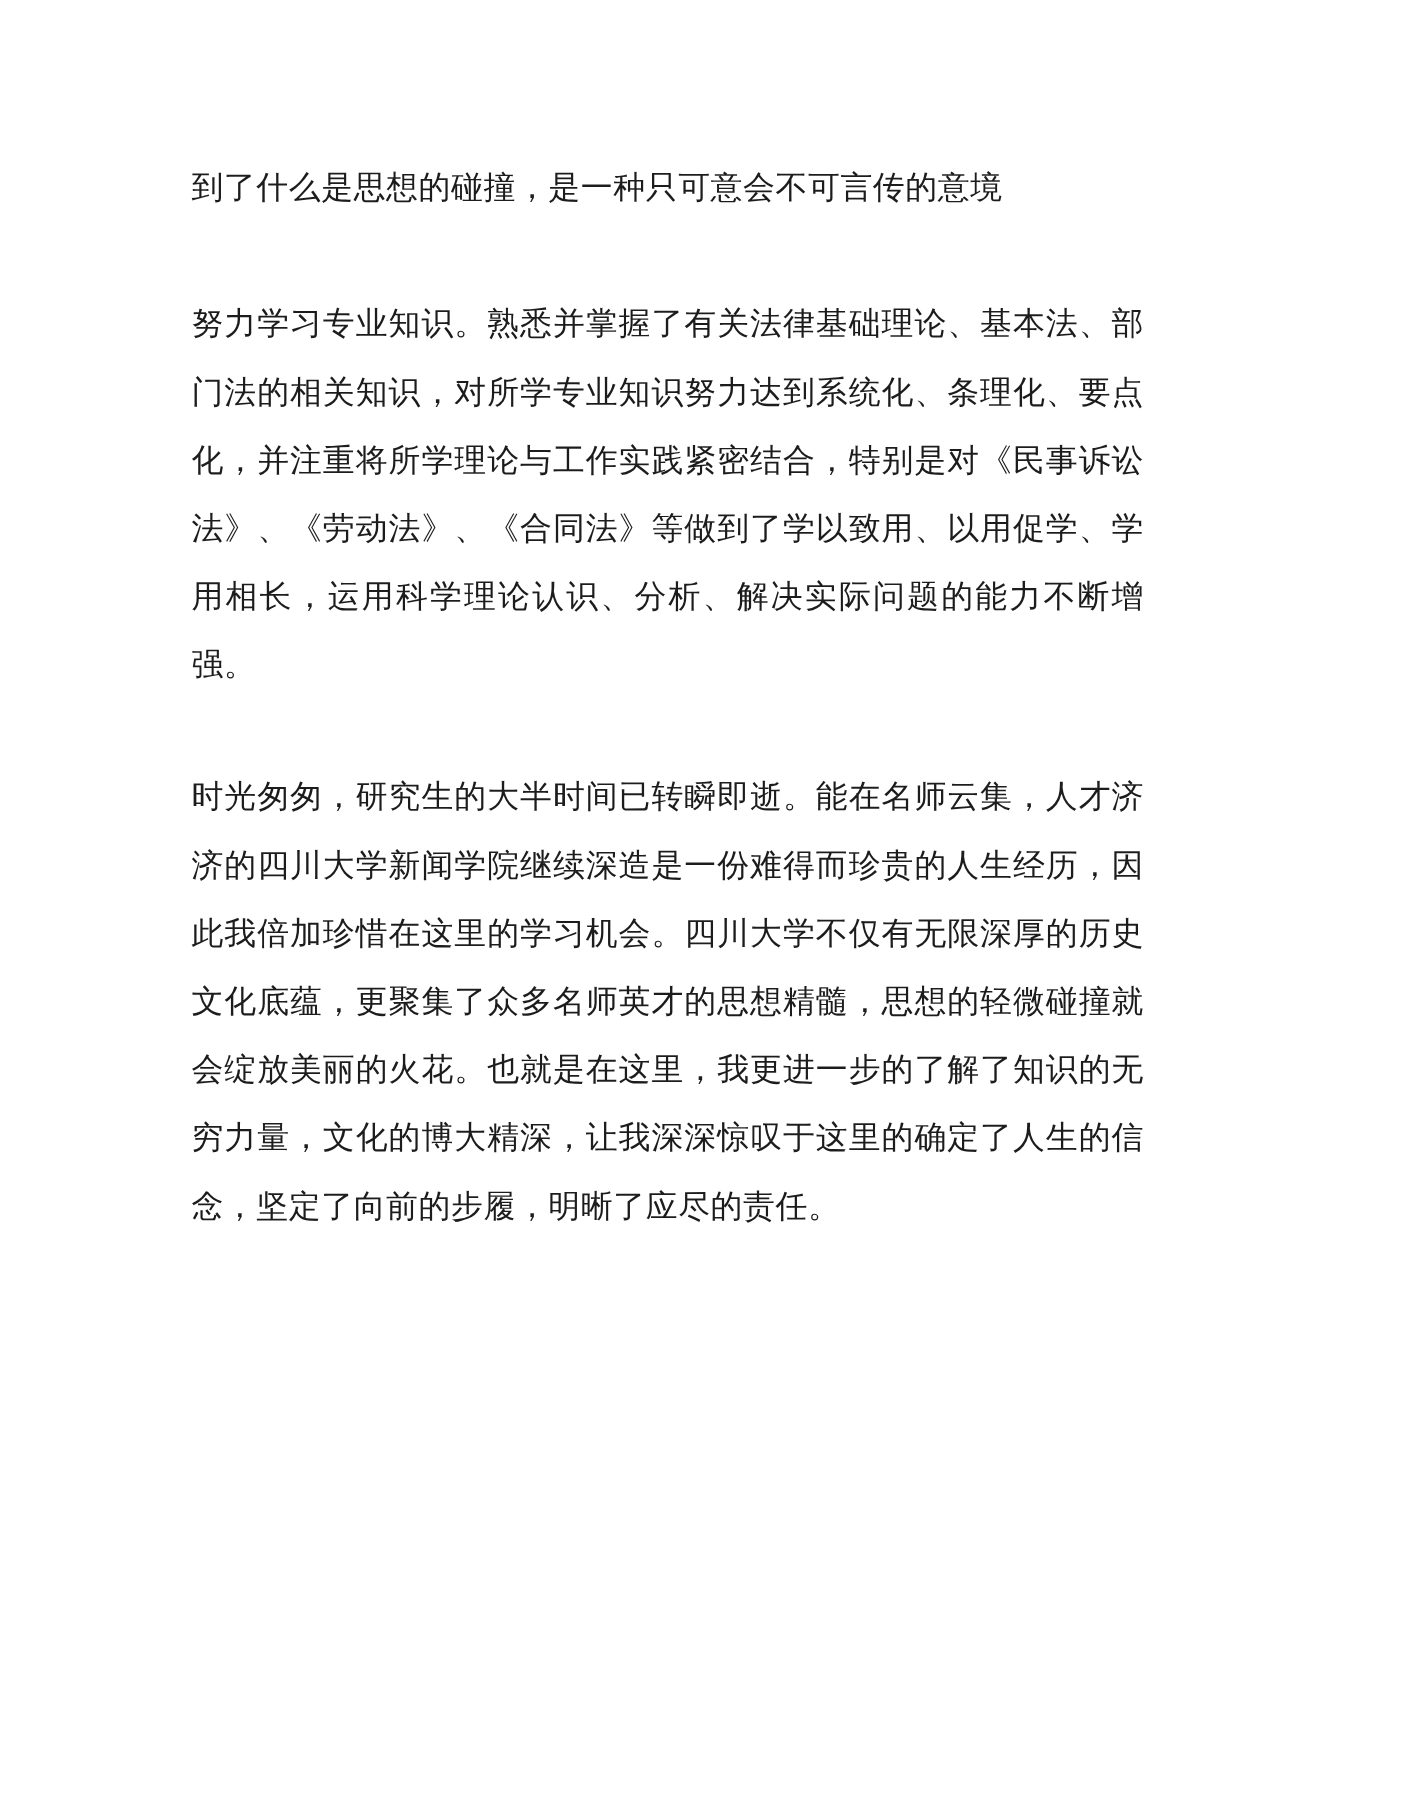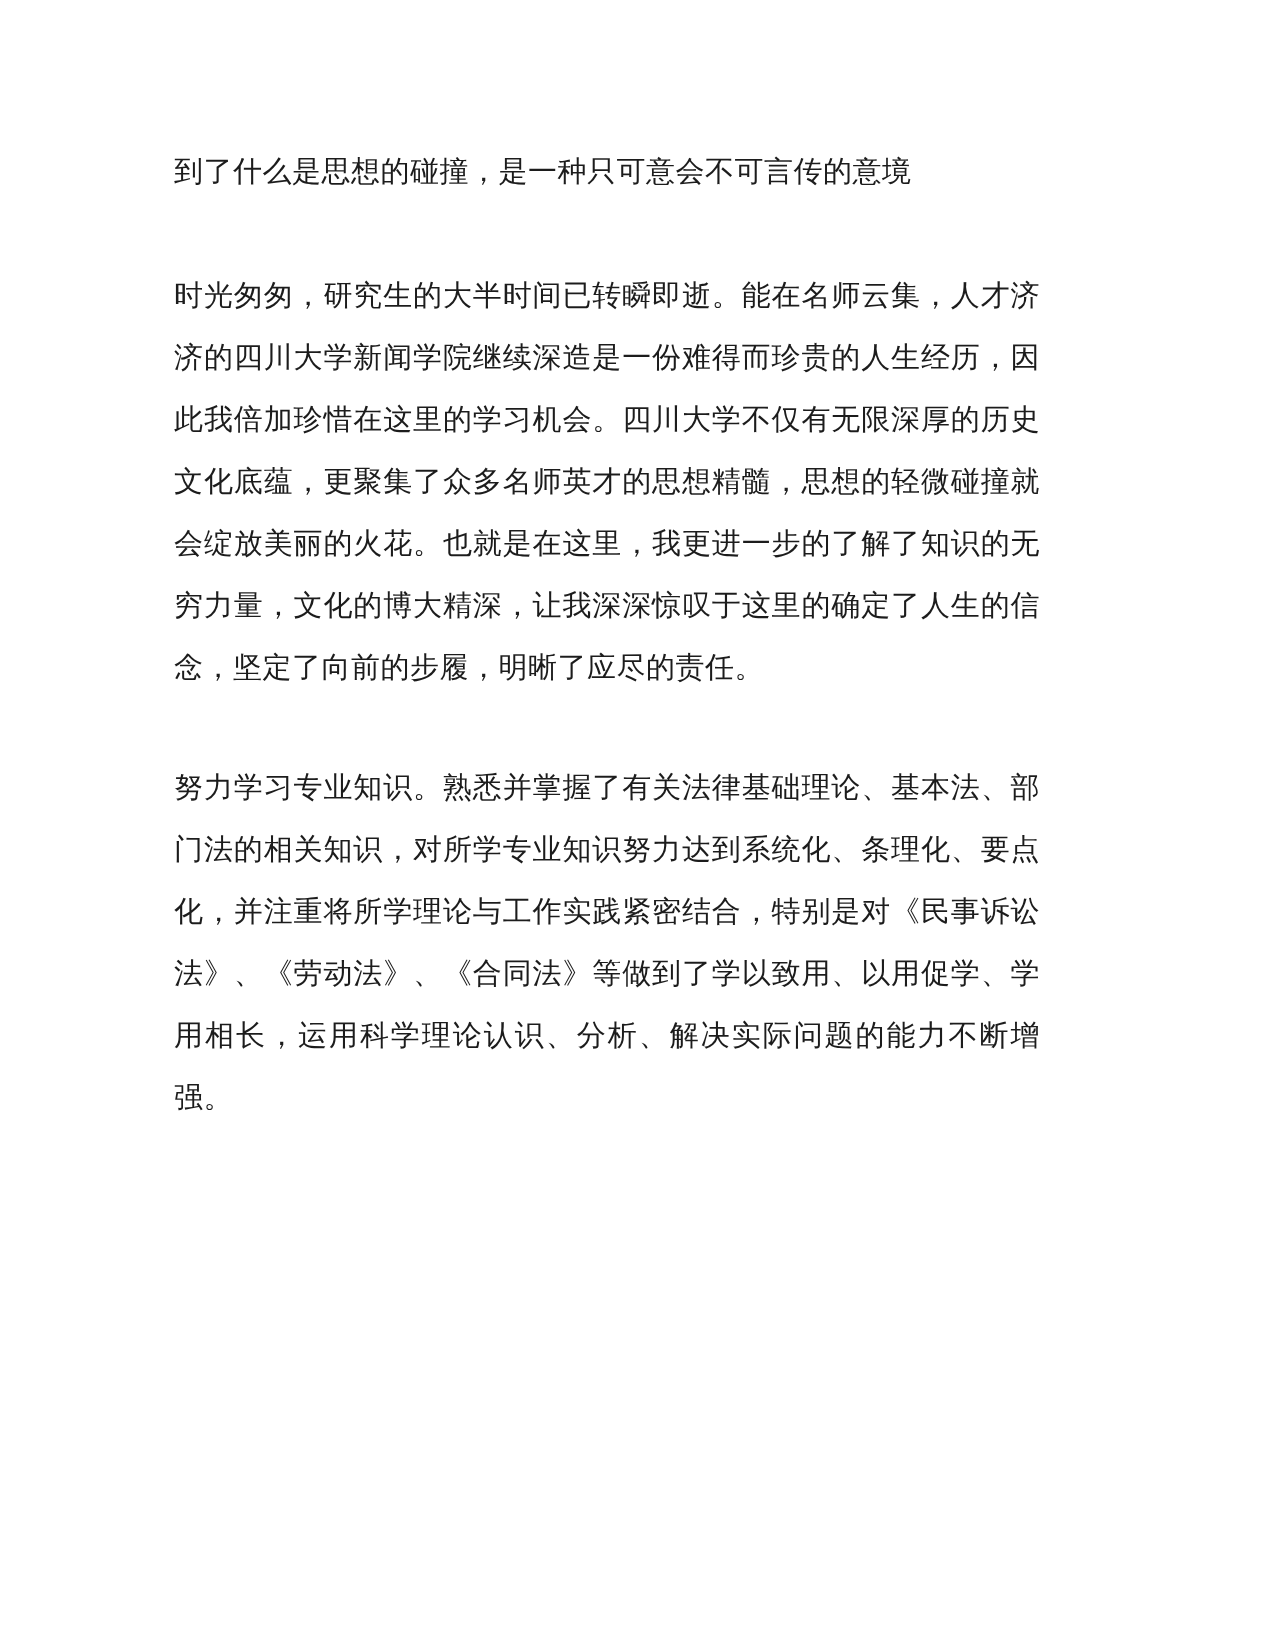--- a/index.html
+++ b/index.html
@@ -51,17 +51,17 @@
     color: #222222;
     font-family: "Liberation Serif", "DejaVu Serif", serif;
   }
 </style>
 </head>
 <body>
 
 <div class="page">
   <div class="content">
     <p class="para first">到了什么是思想的碰撞，是一种只可意会不可言传的意境</p>
+    <p class="para">努力学习专业知识。熟悉并掌握了有关法律基础理论、基本法、部门法的相关知识，对所学专业知识努力达到系统化、条理化、要点化，并注重将所学理论与工作实践紧密结合，特别是对《民事诉讼法》、《劳动法》、《合同法》等做到了学以致用、以用促学、学用相长，运用科学理论认识、分析、解决实际问题的能力不断增强。</p>
     <p class="para">时光匆匆，研究生的大半时间已转瞬即逝。能在名师云集，人才济济的四川大学新闻学院继续深造是一份难得而珍贵的人生经历，因此我倍加珍惜在这里的学习机会。四川大学不仅有无限深厚的历史文化底蕴，更聚集了众多名师英才的思想精髓，思想的轻微碰撞就会绽放美丽的火花。也就是在这里，我更进一步的了解了知识的无穷力量，文化的博大精深，让我深深惊叹于这里的确定了人生的信念，坚定了向前的步履，明晰了应尽的责任。</p>
-    <p class="para">努力学习专业知识。熟悉并掌握了有关法律基础理论、基本法、部门法的相关知识，对所学专业知识努力达到系统化、条理化、要点化，并注重将所学理论与工作实践紧密结合，特别是对《民事诉讼法》、《劳动法》、《合同法》等做到了学以致用、以用促学、学用相长，运用科学理论认识、分析、解决实际问题的能力不断增强。</p>
   </div>
   <div class="page-number">2</div>
 </div>
 
 </body></html>

